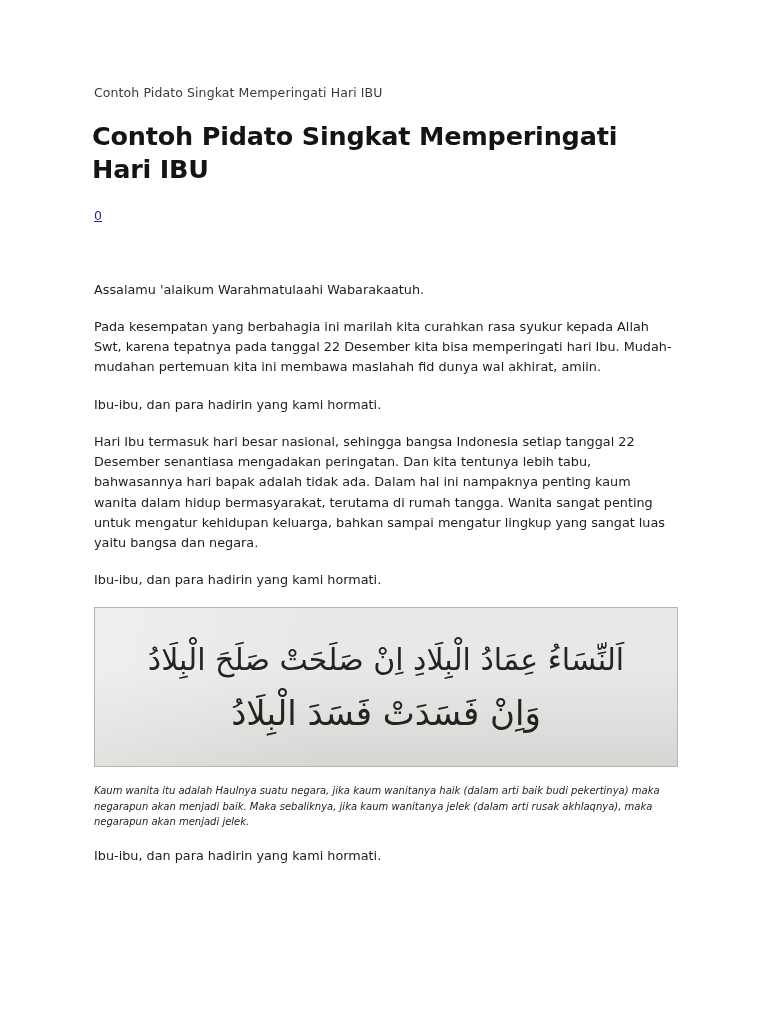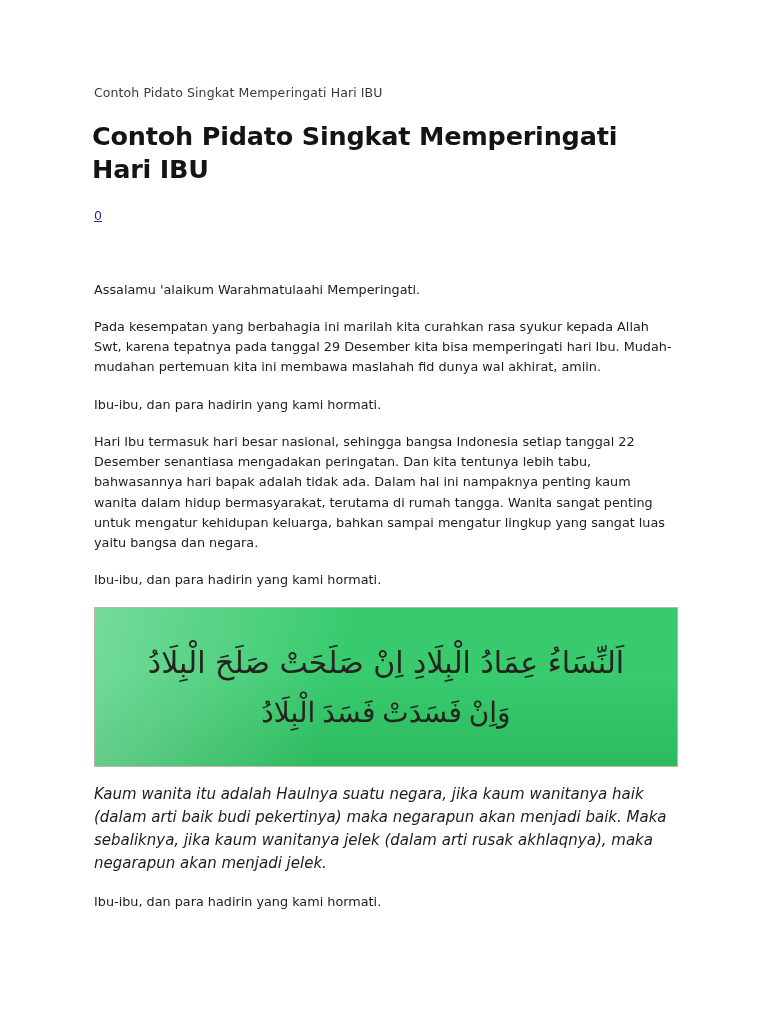--- a/index.html
+++ b/index.html
@@ -59,21 +59,21 @@
     max-width: 586px;
     text-align: left;
   }
   .figure {
     margin: 8px 0 16px 2px;
     width: 584px;
   }
   .arabic-box {
     width: 584px;
     height: 160px;
-    background: #22c55e;
+    background: #e5e5e5;
     border: 1px solid #b9b5a9;
     box-sizing: border-box;
     position: relative;
     overflow: hidden;
     display: flex;
     flex-direction: column;
     align-items: center;
     justify-content: center;
   }
   .arabic-box::before {
@@ -92,50 +92,49 @@
     white-space: nowrap;
     position: relative;
     z-index: 2;
   }
   .arabic-line.l1 {
     font-size: 30px;
     letter-spacing: 0.5px;
     margin-bottom: 16px;
   }
   .arabic-line.l2 {
-    font-size: 28px;
+    font-size: 34px;
     letter-spacing: 0.5px;
-    font-family: Liberation Serif, serif;
   }
   p.caption {
-    font-size: 15px;
+    font-size: 10px;
     font-style: italic;
     line-height: 1.52;
     color: #1d1d1d;
     margin: 0 0 17px 2px;
     max-width: 586px;
   }
 </style>
 </head>
 <body>
 
 <div class="page">
 
   <div class="breadcrumb">Contoh Pidato Singkat Memperingati Hari IBU</div>
 
   <h1 class="doc-title">Contoh Pidato Singkat Memperingati Hari IBU</h1>
 
   <a class="meta-link">0</a>
 
   <div class="body-wrap">
 
-    <p class="para">Assalamu 'alaikum Warahmatulaahi Memperingati.</p>
+    <p class="para">Assalamu 'alaikum Warahmatulaahi Wabarakaatuh.</p>
 
 
-    <p class="para">Pada kesempatan yang berbahagia ini marilah kita curahkan rasa syukur kepada Allah Swt, karena tepatnya pada tanggal 29 Desember kita bisa memperingati hari Ibu. Mudah-mudahan pertemuan kita ini membawa maslahah fid dunya wal akhirat, amiin.</p>
+    <p class="para">Pada kesempatan yang berbahagia ini marilah kita curahkan rasa syukur kepada Allah Swt, karena tepatnya pada tanggal 22 Desember kita bisa memperingati hari Ibu. Mudah-mudahan pertemuan kita ini membawa maslahah fid dunya wal akhirat, amiin.</p>
 
     <p class="para">Ibu-ibu, dan para hadirin yang kami hormati.</p>
 
     <p class="para">Hari Ibu termasuk hari besar nasional, sehingga bangsa Indonesia setiap tanggal 22 Desember senantiasa mengadakan peringatan. Dan kita tentunya lebih tabu, bahwasannya hari bapak adalah tidak ada. Dalam hal ini nampaknya penting kaum wanita dalam hidup bermasyarakat, terutama di rumah tangga. Wanita sangat penting untuk mengatur kehidupan keluarga, bahkan sampai mengatur lingkup yang sangat luas yaitu bangsa dan negara.</p>
 
     <p class="para">Ibu-ibu, dan para hadirin yang kami hormati.</p>
 
 
     <div class="figure">
       <div class="arabic-box">

